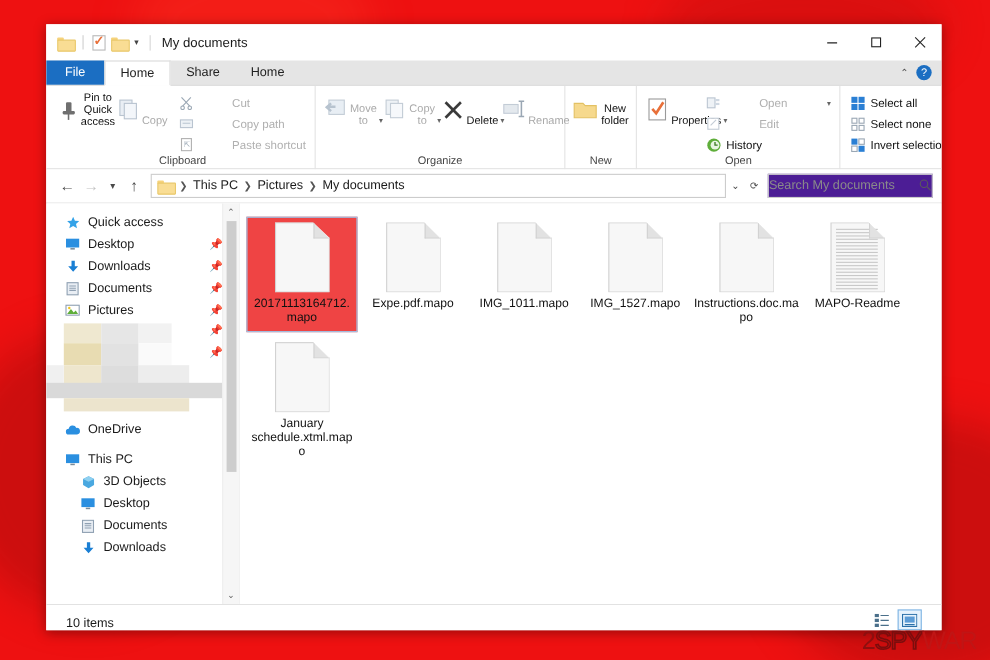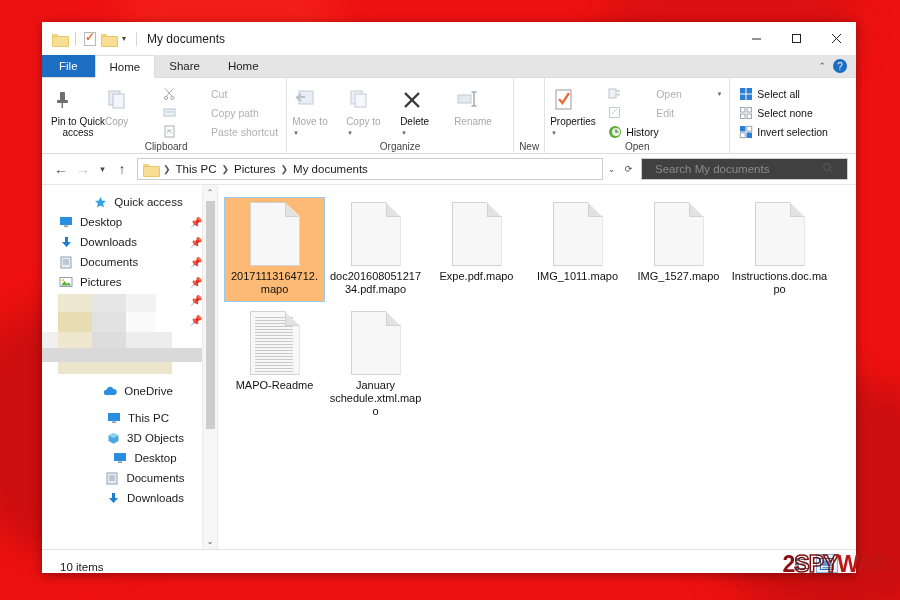--- a/index.html
+++ b/index.html
@@ -103,21 +103,21 @@
     display: flex; flex: 0 0 auto; padding-left: 4px;
   }
   .rgroup {
     display: flex; flex-direction: column; align-items: center;
     border-right: 1px solid #e3e3e3; padding: 0 5px; height: 76px;
   }
   .rgroup:last-child { border-right: none; }
   .rgroup-body { display: flex; align-items: flex-start; flex: 1; padding-top: 4px; }
   .rgroup-label { font-size: 10px; color: #444; padding-bottom: 2px; }
   .bigbtn {
-    width: 54px; display: flex; flex-direction: column; align-items: flex-start;
+    width: 54px; display: flex; align-items: flex-end;
     font-size: 10px; color: #111; text-align: center; line-height: 11px; padding-top: 2px;
   }
   .bigbtn.dim { color: #a9a9a9; }
   .bigbtn .glyph { height: 32px; display: flex; align-items: center; justify-content: center; }
   .smallcol { display: flex; flex-direction: column; justify-content: flex-start; padding-top: 2px; }
   .smallbtn {
     display: flex; align-items: center; gap: 4px;
     font-size: 10.5px; color: #111; height: 19px; padding: 0 3px; white-space: nowrap;
   }
   .smallbtn.dim { color: #b0b0b0; gap: 34px; }
@@ -137,35 +137,35 @@
   .navbtn.sm { width: 17px; font-size: 9px; }
   .crumbs {
     flex: 1; height: 22px; border: 1px solid #cccccc; background: #fff;
     display: flex; align-items: center; padding: 0 4px; margin-left: 4px;
     font-size: 11.5px; color: #1a1a1a;
   }
   .crumb { padding: 0 3px; }
   .crumb-sep { color: #555; font-size: 9px; padding: 0 2px; }
   .addr-tail { display: flex; align-items: center; }
   .searchbox {
-    width: 207px; height: 22px; border: 1px solid #cccccc; background: #404040;
-    display: flex; align-items: center; padding: 0 13px; margin-left: 4px;
+    width: 150px; height: 22px; border: 1px solid #cccccc; background: #4c1d95;
+    display: flex; align-items: center; padding: 0 0; margin-left: 4px;
     font-size: 11.5px; color: #8a8a8a; justify-content: space-between;
   }
 
   
   .main { flex: 1; display: flex; min-height: 0; border-top: 1px solid #e6e6e6; }
   .nav {
     width: 176px; background: #fff; position: relative;
     display: flex; flex-direction: column; padding-top: 7px;
     border-right: 1px solid #eaeaea;
   }
   .navitem {
     height: 20px; display: flex; align-items: center; gap: 6px;
-    font-size: 11.5px; color: #1a1a1a; padding-left: 16px; position: relative; justify-content: center;
+    font-size: 11.5px; color: #1a1a1a; padding-left: 16px; position: relative;
   }
   .navitem.indent1 { padding-left: 30px; }
   .navitem .pin { margin-left: auto; margin-right: 14px; color: #9a9a9a; font-size: 10px; }
   .ni-ico { width: 16px; height: 14px; display: flex; align-items: center; justify-content: center; }
   .nav-gap { height: 7px; }
   
   .censor { position: relative; height: 56px; margin: 2px 0 0 0; }
   .cblk { position: absolute; }
   .navscroll {
     position: absolute; right: 0; top: 0; bottom: 0; width: 15px;
@@ -175,21 +175,21 @@
   .nsarrow { font-size: 8px; color: #5a5a5a; height: 15px; display: flex; align-items: center; }
   .nsthumb { width: 9px; background: #cdcdcd; margin: 1px 0; }
 
   .content { flex: 1; background: #fff; padding: 12px 0 0 6px; position: relative; }
   .grid { display: flex; flex-wrap: wrap; }
   .tile {
     width: 101px; padding: 4px 2px 5px 2px; margin: 0 0 4px 0;
     display: flex; flex-direction: column; align-items: center;
     border: 1px solid transparent;
   }
-  .tile.selected { border: 1px solid #99c9ef; background: #fdba74; }
+  .tile.selected { border: 1px solid #99c9ef; background: #ef4444; }
   .filetile-icon { width: 50px; height: 64px; position: relative; }
   .pagebody {
     position: absolute; inset: 0;
     background: #f7f7f7;
     border: 1px solid #d2d2d2;
     clip-path: polygon(0 0, 70% 0, 100% 22%, 100% 100%, 0 100%);
   }
   .pagefold {
     position: absolute; right: 0; top: 0; width: 15px; height: 15px;
     background: #e2e2e2; border-left: 1px solid #d2d2d2; border-bottom: 1px solid #d2d2d2;
@@ -207,22 +207,22 @@
     height: 24px; border-top: 1px solid #e2e2e2; background: #fff;
     display: flex; align-items: flex-end; padding: 0 18px; flex: 0 0 auto;
     font-size: 11.5px; color: #1a1a1a;
   }
   .viewbtns { margin-left: auto; display: flex; gap: 3px; align-items: center; }
   .vbtn { width: 22px; height: 19px; display: flex; align-items: center; justify-content: center; }
   .vbtn.active { border: 1px solid #7fb4e3; background: #e6f2fc; }
 
   
   .watermark {
-    position: absolute; right: 12px; bottom: 24px;
-    font-size: 23px; font-weight: bold; letter-spacing: -1px;
+    position: absolute; right: 12px; bottom: 6px;
+    font-size: 23px; font-weight: normal; letter-spacing: -1px;
     font-family: "Liberation Sans", sans-serif;
     line-height: 1;
   }
   .wm-2 { color: #8d0f0f; }
   .wm-spy { color: transparent; -webkit-text-stroke: 1.5px #7a0d0d; }
   .wm-war { color: #c01515; }
 </style>
 </head>
 <body>
 
@@ -379,20 +379,28 @@
               </svg>
           </span>
           <span>Rename</span>
         </div>
       </div>
       <div class="rgroup-label">Organize</div>
     </div>
 
     <div class="rgroup">
       <div class="rgroup-body">
+        <div class="bigbtn">
+          <span class="glyph">
+            <svg width="26" height="24" viewBox="0 0 26 24">
+                <path d="M3 6 h8 l2 2 h10 v11 h-20 z" fill="#f6d98d" stroke="#e3c163"></path>
+              </svg>
+          </span>
+          <span>New folder</span>
+        </div>
       </div>
       <div class="rgroup-label">New</div>
     </div>
 
     <div class="rgroup">
       <div class="rgroup-body">
         <div class="bigbtn">
           <span class="glyph">
             <svg width="26" height="26" viewBox="0 0 26 26">
                 <rect x="6" y="3" width="15" height="19" fill="#fff" stroke="#9a9a9a"></rect>
@@ -656,27 +664,20 @@
 
         <div class="tile selected">
           <div class="filetile-icon">
             <div class="pagebody"></div>
               <div class="pagefold"></div>
           </div>
           <div class="tile-label">20171113164712.mapo</div>
         </div>
 
 
-        <div class="tile">
-          <div class="filetile-icon">
-            <div class="pagebody"></div>
-              <div class="pagefold"></div>
-          </div>
-          <div class="tile-label">doc20160805121734.pdf.mapo</div>
-        </div>
 
         <div class="tile">
           <div class="filetile-icon">
             <div class="pagebody"></div>
               <div class="pagefold"></div>
           </div>
           <div class="tile-label">Expe.pdf.mapo</div>
         </div>
 
         <div class="tile">

